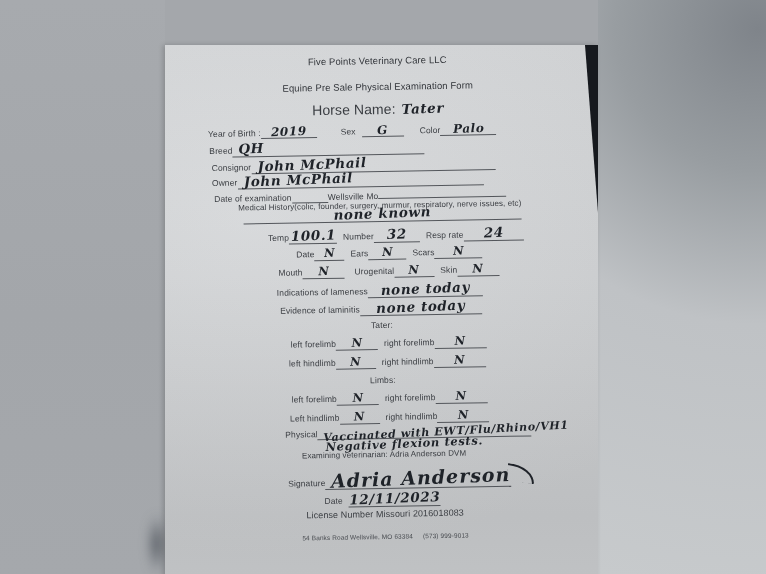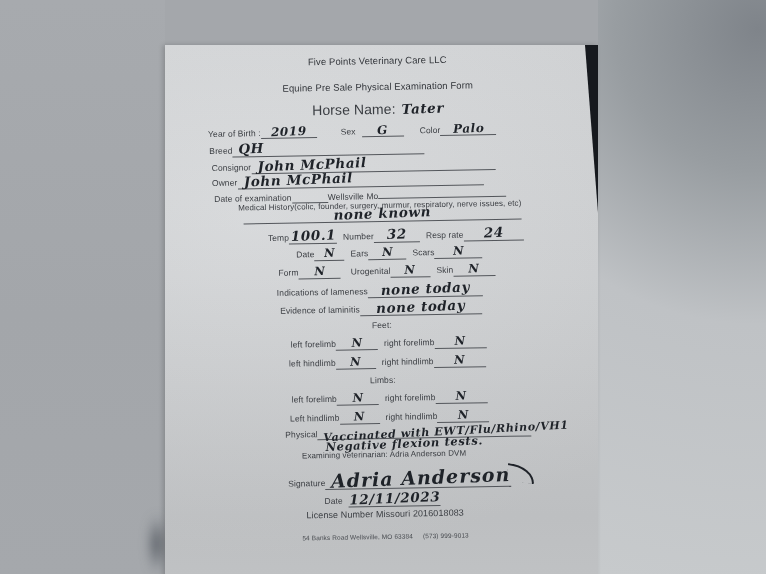--- a/index.html
+++ b/index.html
@@ -129,40 +129,40 @@
       <div class="row" style="top:202px;left:132px">
         <span class="lbl">Date</span>
         <span class="ul" style="width:30px"><span class="hw hw-n">N</span></span>
         <span class="lbl g6">Ears</span>
         <span class="ul" style="width:38px"><span class="hw hw-n">N</span></span>
         <span class="lbl g6">Scars</span>
         <span class="ul" style="width:48px"><span class="hw hw-n">N</span></span>
       </div>
 
       <div class="row" style="top:220px;left:114px">
-        <span class="lbl">Form</span>
+        <span class="lbl">Mouth</span>
         <span class="ul" style="width:42px"><span class="hw hw-n">N</span></span>
         <span class="lbl g10">Urogenital</span>
         <span class="ul" style="width:40px"><span class="hw hw-n">N</span></span>
         <span class="lbl g6">Skin</span>
         <span class="ul" style="width:42px"><span class="hw hw-n">N</span></span>
       </div>
 
       <div class="row" style="top:238px;left:112px">
         <span class="lbl">Indications of lameness</span>
         <span class="ul" style="width:115px"><span class="hw hw-big">none today</span></span>
       </div>
 
       <div class="row" style="top:256px;left:115px">
         <span class="lbl">Evidence of laminitis</span>
         <span class="ul" style="width:122px"><span class="hw hw-big">none today</span></span>
       </div>
 
       <div class="row center" style="top:275px">
-        <span>Feet:</span>
+        <span>Tater:</span>
       </div>
 
       <div class="row" style="top:292px;left:125px">
         <span class="lbl">left forelimb</span>
         <span class="ul" style="width:42px"><span class="hw hw-n">N</span></span>
         <span class="lbl g6">right forelimb</span>
         <span class="ul" style="width:52px"><span class="hw hw-n">N</span></span>
       </div>
 
       <div class="row" style="top:311px;left:123px">

